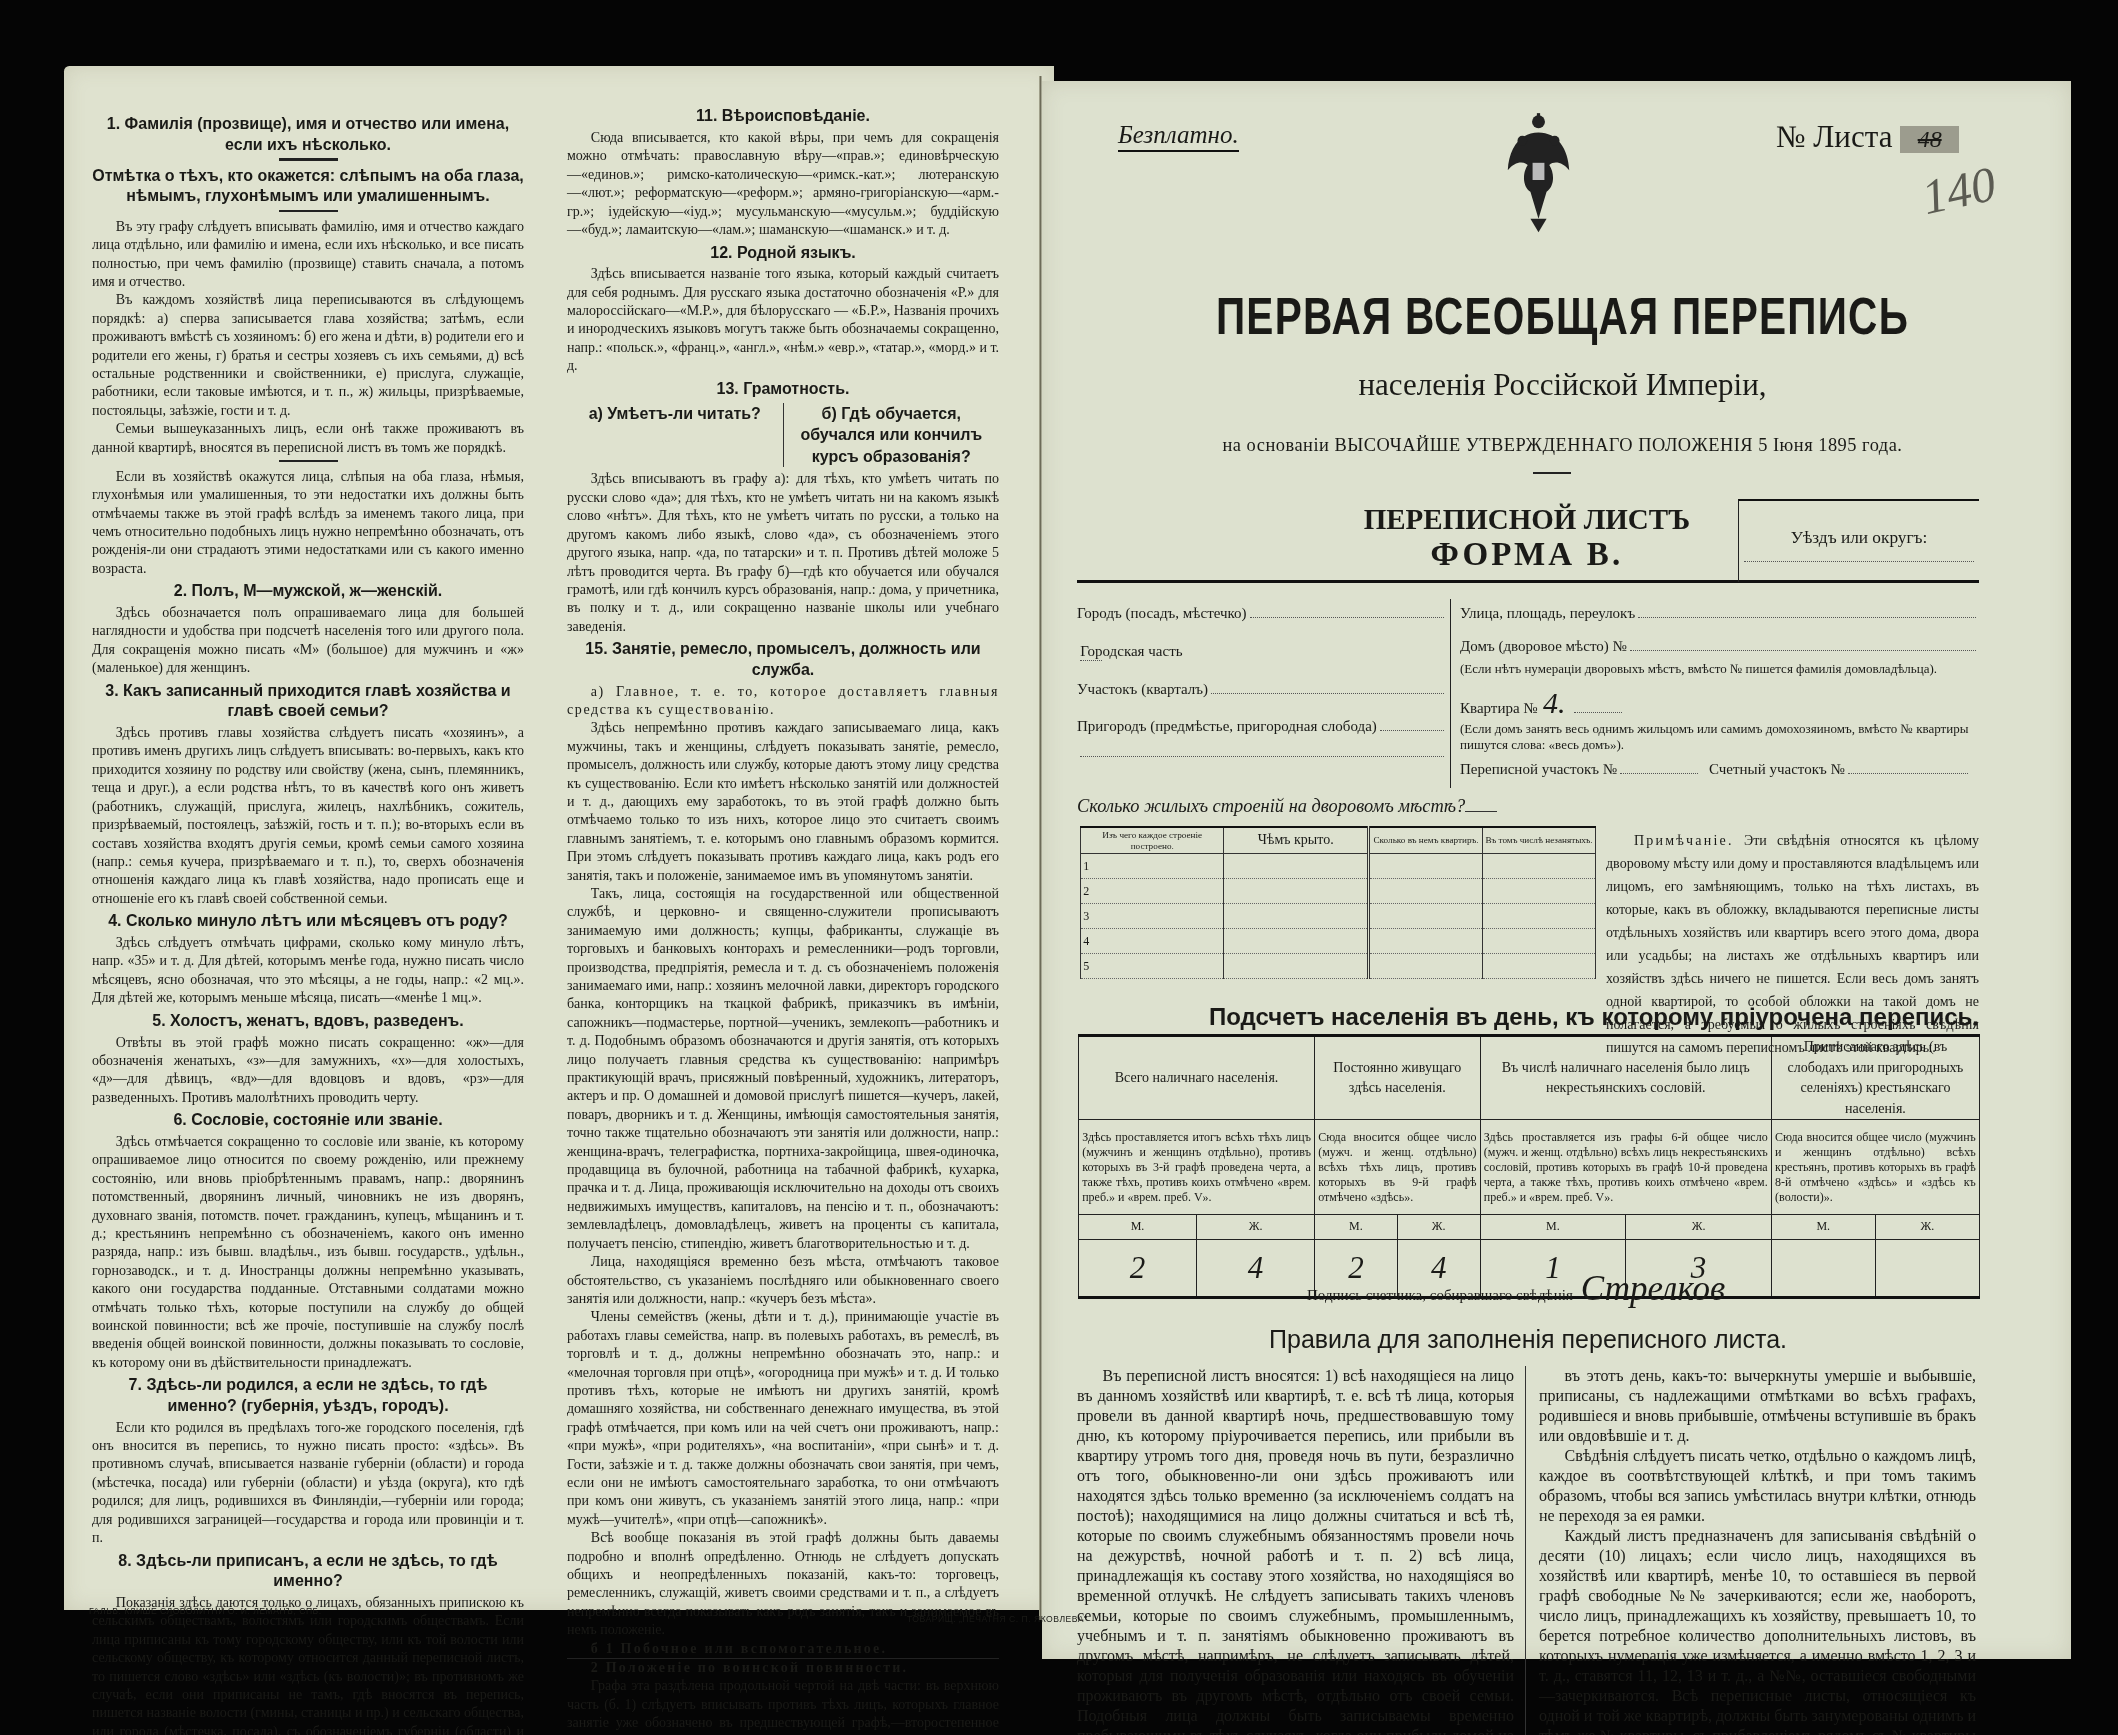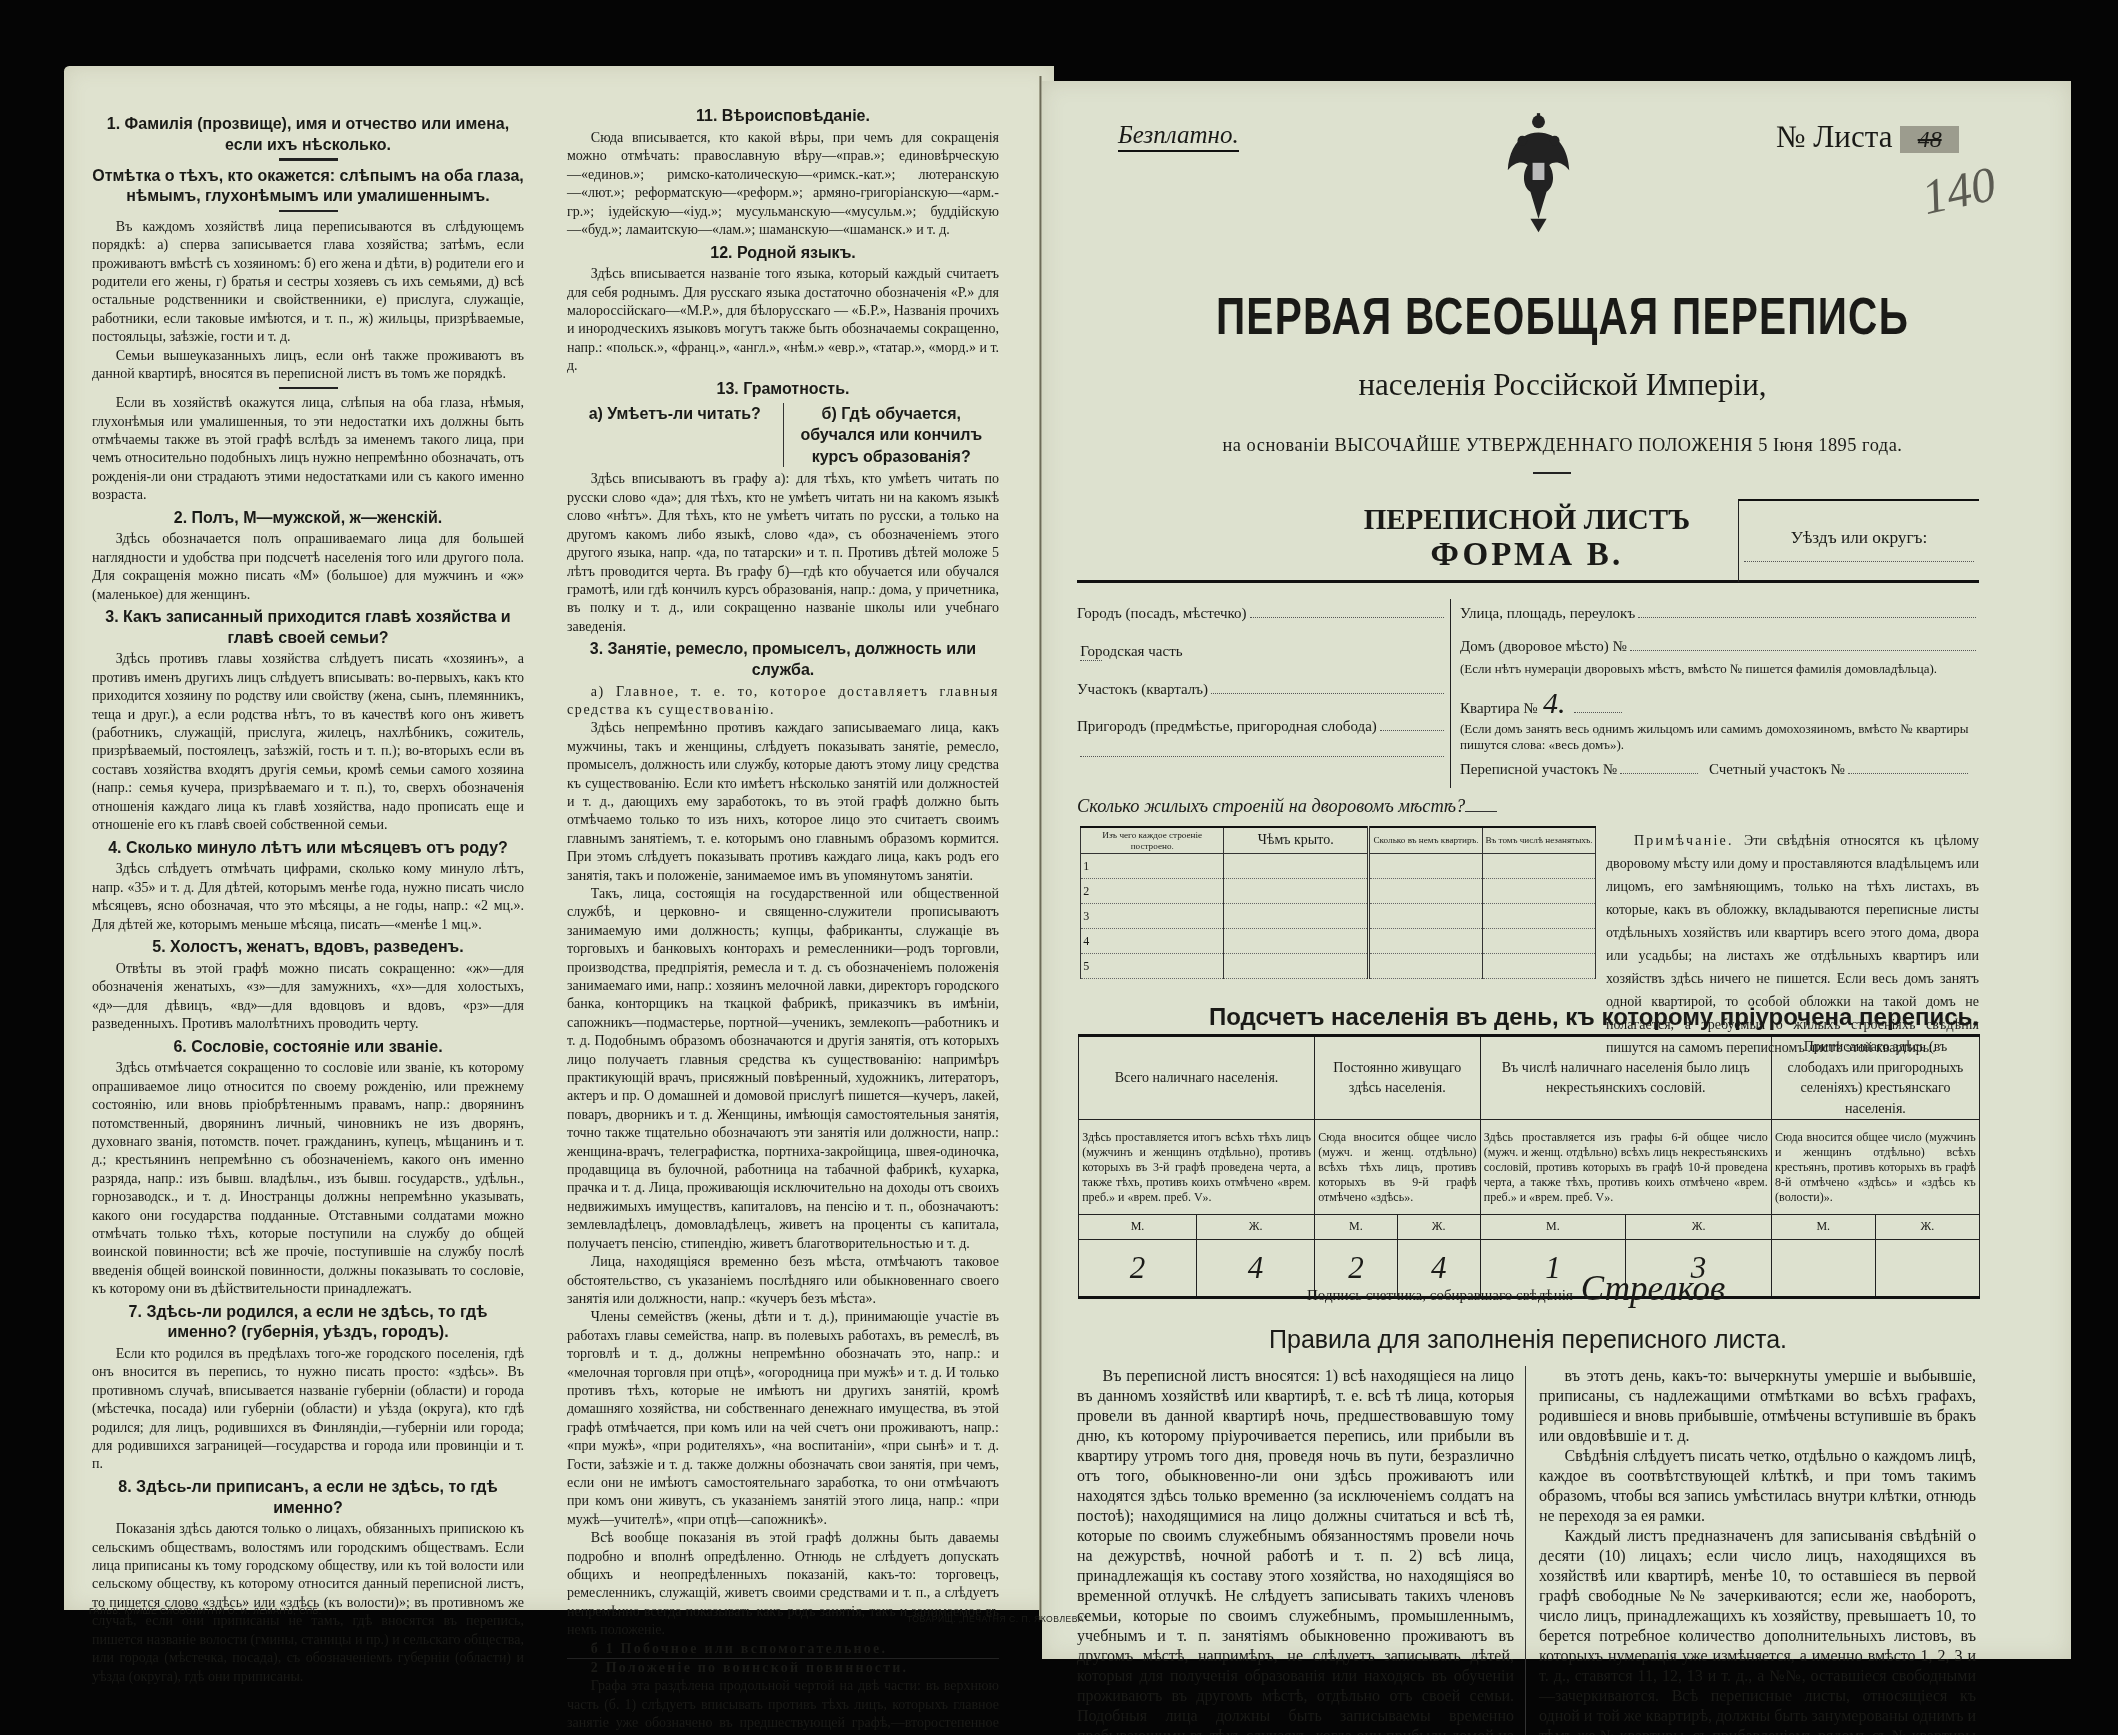--- a/index.html
+++ b/index.html
@@ -74,20 +74,21 @@
 
 <div class="page" id="left-page"></div>
 <div class="page" id="right-page"></div>
 <div class="gutter"></div>
 
 <div class="col" id="lp-col1">
   <div class="h">1. Фамилія (прозвище), имя и отчество или имена, если ихъ нѣсколько.</div>
   <div class="rule"></div>
   <div class="h">Отмѣтка о тѣхъ, кто окажется: слѣпымъ на оба глаза, нѣмымъ, глухонѣмымъ или умалишеннымъ.</div>
   <div class="rule"></div>
+  <p>Въ эту графу слѣдуетъ вписывать фамилію, имя и отчество каждаго лица отдѣльно, или фамилію и имена, если ихъ нѣсколько, и все писать полностью, при чемъ фамилію (прозвище) ставить сначала, а потомъ имя и отчество.</p>
   <p>Въ каждомъ хозяйствѣ лица переписываются въ слѣдующемъ порядкѣ: а) сперва записывается глава хозяйства; затѣмъ, если проживаютъ вмѣстѣ съ хозяиномъ: б) его жена и дѣти, в) родители его и родители его жены, г) братья и сестры хозяевъ съ ихъ семьями, д) всѣ остальные родственники и свойственники, е) прислуга, служащіе, работники, если таковые имѣются, и т. п., ж) жильцы, призрѣваемые, постояльцы, заѣзжіе, гости и т. д.</p>
   <p>Семьи вышеуказанныхъ лицъ, если онѣ также проживаютъ въ данной квартирѣ, вносятся въ переписной листъ въ томъ же порядкѣ.</p>
   <div class="rule"></div>
   <p>Если въ хозяйствѣ окажутся лица, слѣпыя на оба глаза, нѣмыя, глухонѣмыя или умалишенныя, то эти недостатки ихъ должны быть отмѣчаемы также въ этой графѣ вслѣдъ за именемъ такого лица, при чемъ относительно подобныхъ лицъ нужно непремѣнно обозначать, отъ рожденія-ли они страдаютъ этими недостатками или съ какого именно возраста.</p>
   <div class="h">2. Полъ, М—мужской, ж—женскій.</div>
   <p>Здѣсь обозначается полъ опрашиваемаго лица для большей наглядности и удобства при подсчетѣ населенія того или другого пола. Для сокращенія можно писать «М» (большое) для мужчинъ и «ж» (маленькое) для женщинъ.</p>
   <div class="h">3. Какъ записанный приходится главѣ хозяйства и главѣ своей семьи?</div>
   <p>Здѣсь противъ главы хозяйства слѣдуетъ писать «хозяинъ», а противъ именъ другихъ лицъ слѣдуетъ вписывать: во-первыхъ, какъ кто приходится хозяину по родству или свойству (жена, сынъ, племянникъ, теща и друг.), а если родства нѣтъ, то въ качествѣ кого онъ живетъ (работникъ, служащій, прислуга, жилецъ, нахлѣбникъ, сожитель, призрѣваемый, постоялецъ, заѣзжій, гость и т. п.); во-вторыхъ если въ составъ хозяйства входятъ другія семьи, кромѣ семьи самого хозяина (напр.: семья кучера, призрѣваемаго и т. п.), то, сверхъ обозначенія отношенія каждаго лица къ главѣ хозяйства, надо прописать еще и отношеніе его къ главѣ своей собственной семьи.</p>
   <div class="h">4. Сколько минуло лѣтъ или мѣсяцевъ отъ роду?</div>
   <p>Здѣсь слѣдуетъ отмѣчать цифрами, сколько кому минуло лѣтъ, напр. «35» и т. д. Для дѣтей, которымъ менѣе года, нужно писать число мѣсяцевъ, ясно обозначая, что это мѣсяцы, а не годы, напр.: «2 мц.». Для дѣтей же, которымъ меньше мѣсяца, писать—«менѣе 1 мц.».</p>
@@ -107,21 +108,21 @@
   <div class="h">11. Вѣроисповѣданіе.</div>
   <p>Сюда вписывается, кто какой вѣры, при чемъ для сокращенія можно отмѣчать: православную вѣру—«прав.»; единовѣрческую—«единов.»; римско-католическую—«римск.-кат.»; лютеранскую—«лют.»; реформатскую—«реформ.»; армяно-григоріанскую—«арм.-гр.»; іудейскую—«іуд.»; мусульманскую—«мусульм.»; буддійскую—«буд.»; ламаитскую—«лам.»; шаманскую—«шаманск.» и т. д.</p>
   <div class="h">12. Родной языкъ.</div>
   <p>Здѣсь вписывается названіе того языка, который каждый считаетъ для себя роднымъ. Для русскаго языка достаточно обозначенія «Р.» для малороссійскаго—«М.Р.», для бѣлорусскаго — «Б.Р.», Названія прочихъ и инородческихъ языковъ могутъ также быть обозначаемы сокращенно, напр.: «польск.», «франц.», «англ.», «нѣм.» «евр.», «татар.», «морд.» и т. д.</p>
   <div class="h">13. Грамотность.</div>
   <div class="split">
     <div>а) Умѣетъ-ли читать?</div>
     <div>б) Гдѣ обучается, обучался или кончилъ курсъ образованія?</div>
   </div>
   <p>Здѣсь вписываютъ въ графу а): для тѣхъ, кто умѣетъ читать по русски слово «да»; для тѣхъ, кто не умѣетъ читать ни на какомъ языкѣ слово «нѣтъ». Для тѣхъ, кто не умѣетъ читать по русски, а только на другомъ какомъ либо языкѣ, слово «да», съ обозначеніемъ этого другого языка, напр. «да, по татарски» и т. п. Противъ дѣтей моложе 5 лѣтъ проводится черта. Въ графу б)—гдѣ кто обучается или обучался грамотѣ, или гдѣ кончилъ курсъ образованія, напр.: дома, у причетника, въ полку и т. д., или сокращенно названіе школы или учебнаго заведенія.</p>
-  <div class="h">3. Занятіе, ремесло, промыселъ, должность или служба.</div>
+  <div class="h">15. Занятіе, ремесло, промыселъ, должность или служба.</div>
   <p style="letter-spacing:1.6px;">а) Главное, т. е. то, которое доставляетъ главныя средства къ существованію.</p>
   <p>Здѣсь непремѣнно противъ каждаго записываемаго лица, какъ мужчины, такъ и женщины, слѣдуетъ показывать занятіе, ремесло, промыселъ, должность или службу, которые даютъ этому лицу средства къ существованію. Если кто имѣетъ нѣсколько занятій или должностей и т. д., дающихъ ему заработокъ, то въ этой графѣ должно быть отмѣчаемо только то изъ нихъ, которое лицо это считаетъ своимъ главнымъ занятіемъ, т. е. которымъ оно главнымъ образомъ кормится. При этомъ слѣдуетъ показывать противъ каждаго лица, какъ родъ его занятія, такъ и положеніе, занимаемое имъ въ упомянутомъ занятіи.</p>
   <p>Такъ, лица, состоящія на государственной или общественной службѣ, и церковно- и священно-служители прописываютъ занимаемую ими должность; купцы, фабриканты, служащіе въ торговыхъ и банковыхъ конторахъ и ремесленники—родъ торговли, производства, предпріятія, ремесла и т. д. съ обозначеніемъ положенія занимаемаго ими, напр.: хозяинъ мелочной лавки, директоръ городского банка, конторщикъ на ткацкой фабрикѣ, приказчикъ въ имѣніи, сапожникъ—подмастерье, портной—ученикъ, землекопъ—работникъ и т. д. Подобнымъ образомъ обозначаются и другія занятія, отъ которыхъ лицо получаетъ главныя средства къ существованію: напримѣръ практикующій врачъ, присяжный повѣренный, художникъ, литераторъ, актеръ и пр. О домашней и домовой прислугѣ пишется—кучеръ, лакей, поваръ, дворникъ и т. д. Женщины, имѣющія самостоятельныя занятія, точно также тщательно обозначаютъ эти занятія или должности, напр.: женщина-врачъ, телеграфистка, портниха-закройщица, швея-одиночка, продавщица въ булочной, работница на табачной фабрикѣ, кухарка, прачка и т. д. Лица, проживающія исключительно на доходы отъ своихъ недвижимыхъ имуществъ, капиталовъ, на пенсію и т. п., обозначаютъ: землевладѣлецъ, домовладѣлецъ, живетъ на проценты съ капитала, получаетъ пенсію, стипендію, живетъ благотворительностью и т. д.</p>
   <p>Лица, находящіяся временно безъ мѣста, отмѣчаютъ таковое обстоятельство, съ указаніемъ послѣдняго или обыкновеннаго своего занятія или должности, напр.: «кучеръ безъ мѣста».</p>
   <p>Члены семействъ (жены, дѣти и т. д.), принимающіе участіе въ работахъ главы семейства, напр. въ полевыхъ работахъ, въ ремеслѣ, въ торговлѣ и т. д., должны непремѣнно обозначать это, напр.: и «мелочная торговля при отцѣ», «огородница при мужѣ» и т. д. И только противъ тѣхъ, которые не имѣютъ ни другихъ занятій, кромѣ домашняго хозяйства, ни собственнаго денежнаго имущества, въ этой графѣ отмѣчается, при комъ или на чей счетъ они проживаютъ, напр.: «при мужѣ», «при родителяхъ», «на воспитаніи», «при сынѣ» и т. д. Гости, заѣзжіе и т. д. также должны обозначать свои занятія, при чемъ, если они не имѣютъ самостоятельнаго заработка, то они отмѣчаютъ при комъ они живутъ, съ указаніемъ занятій этого лица, напр.: «при мужѣ—учителѣ», «при отцѣ—сапожникѣ».</p>
   <p>Всѣ вообще показанія въ этой графѣ должны быть даваемы подробно и вполнѣ опредѣленно. Отнюдь не слѣдуетъ допускать общихъ и неопредѣленныхъ показаній, какъ-то: торговецъ, ремесленникъ, служащій, живетъ своими средствами и т. п., а слѣдуетъ непремѣнно всегда показывать какъ родъ занятія, такъ и занимаемое въ немъ положеніе.</p>
   <p style="letter-spacing:2.2px;font-weight:bold;border-bottom:1.1px solid #222;">б 1 Побочное или вспомогательное.</p>
   <p style="letter-spacing:2.2px;font-weight:bold;">2 Положеніе по воинской повинности.</p>
   <p>Графа эта раздѣлена продольной чертой на двѣ части: въ верхнюю часть (б. 1) слѣдуетъ вписывать противъ тѣхъ лицъ, которыхъ главное занятіе уже обозначено въ предшествующей графѣ,—второстепенное занятіе, служащее имъ подспорьемъ или дающее заработокъ, независимо отъ главнаго занятія, такъ: если кто при главномъ, отмѣченномъ въ графѣ 14 а, своемъ занятіи по государственной или общественной службѣ, по торговлѣ, промышленности и пр., занимается, напр., перепискою бумагъ, управляетъ домомъ, или самъ онъ домовладѣлецъ, землевладѣлецъ и т. д., то онъ обозначаетъ въ этой графѣ эти занятія, какъ вспомогательныя или побочныя. Если женщина, кромѣ какого-либо постояннаго занятія, веденія хозяйства и присмотра за дѣтьми, имѣетъ еще какое-либо болѣе или менѣе подсобное занятіе, дающее ей заработокъ, то это должно быть особенно тщательно обозначено въ этой графѣ (14 б 1), напр.: вяжетъ чулки, переписываетъ бумаги, даетъ уроки и т. п.</p>
 

